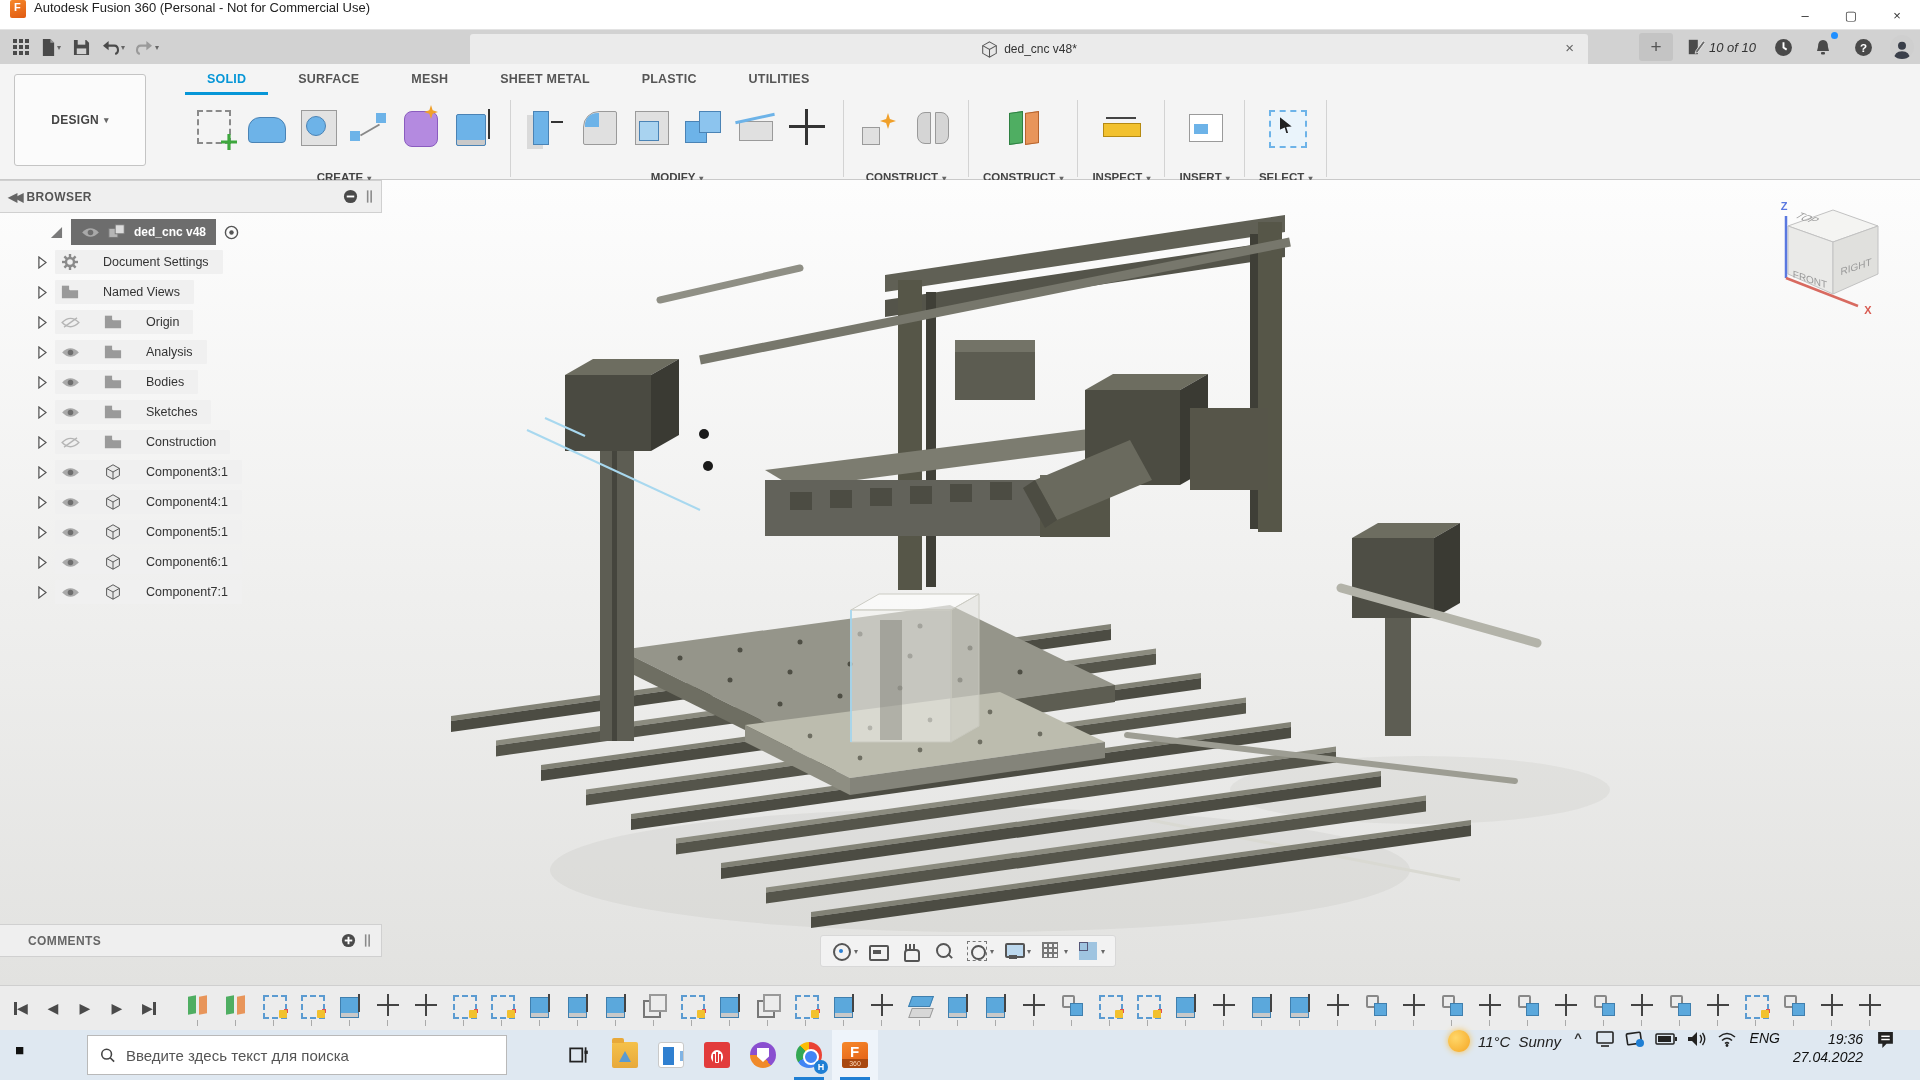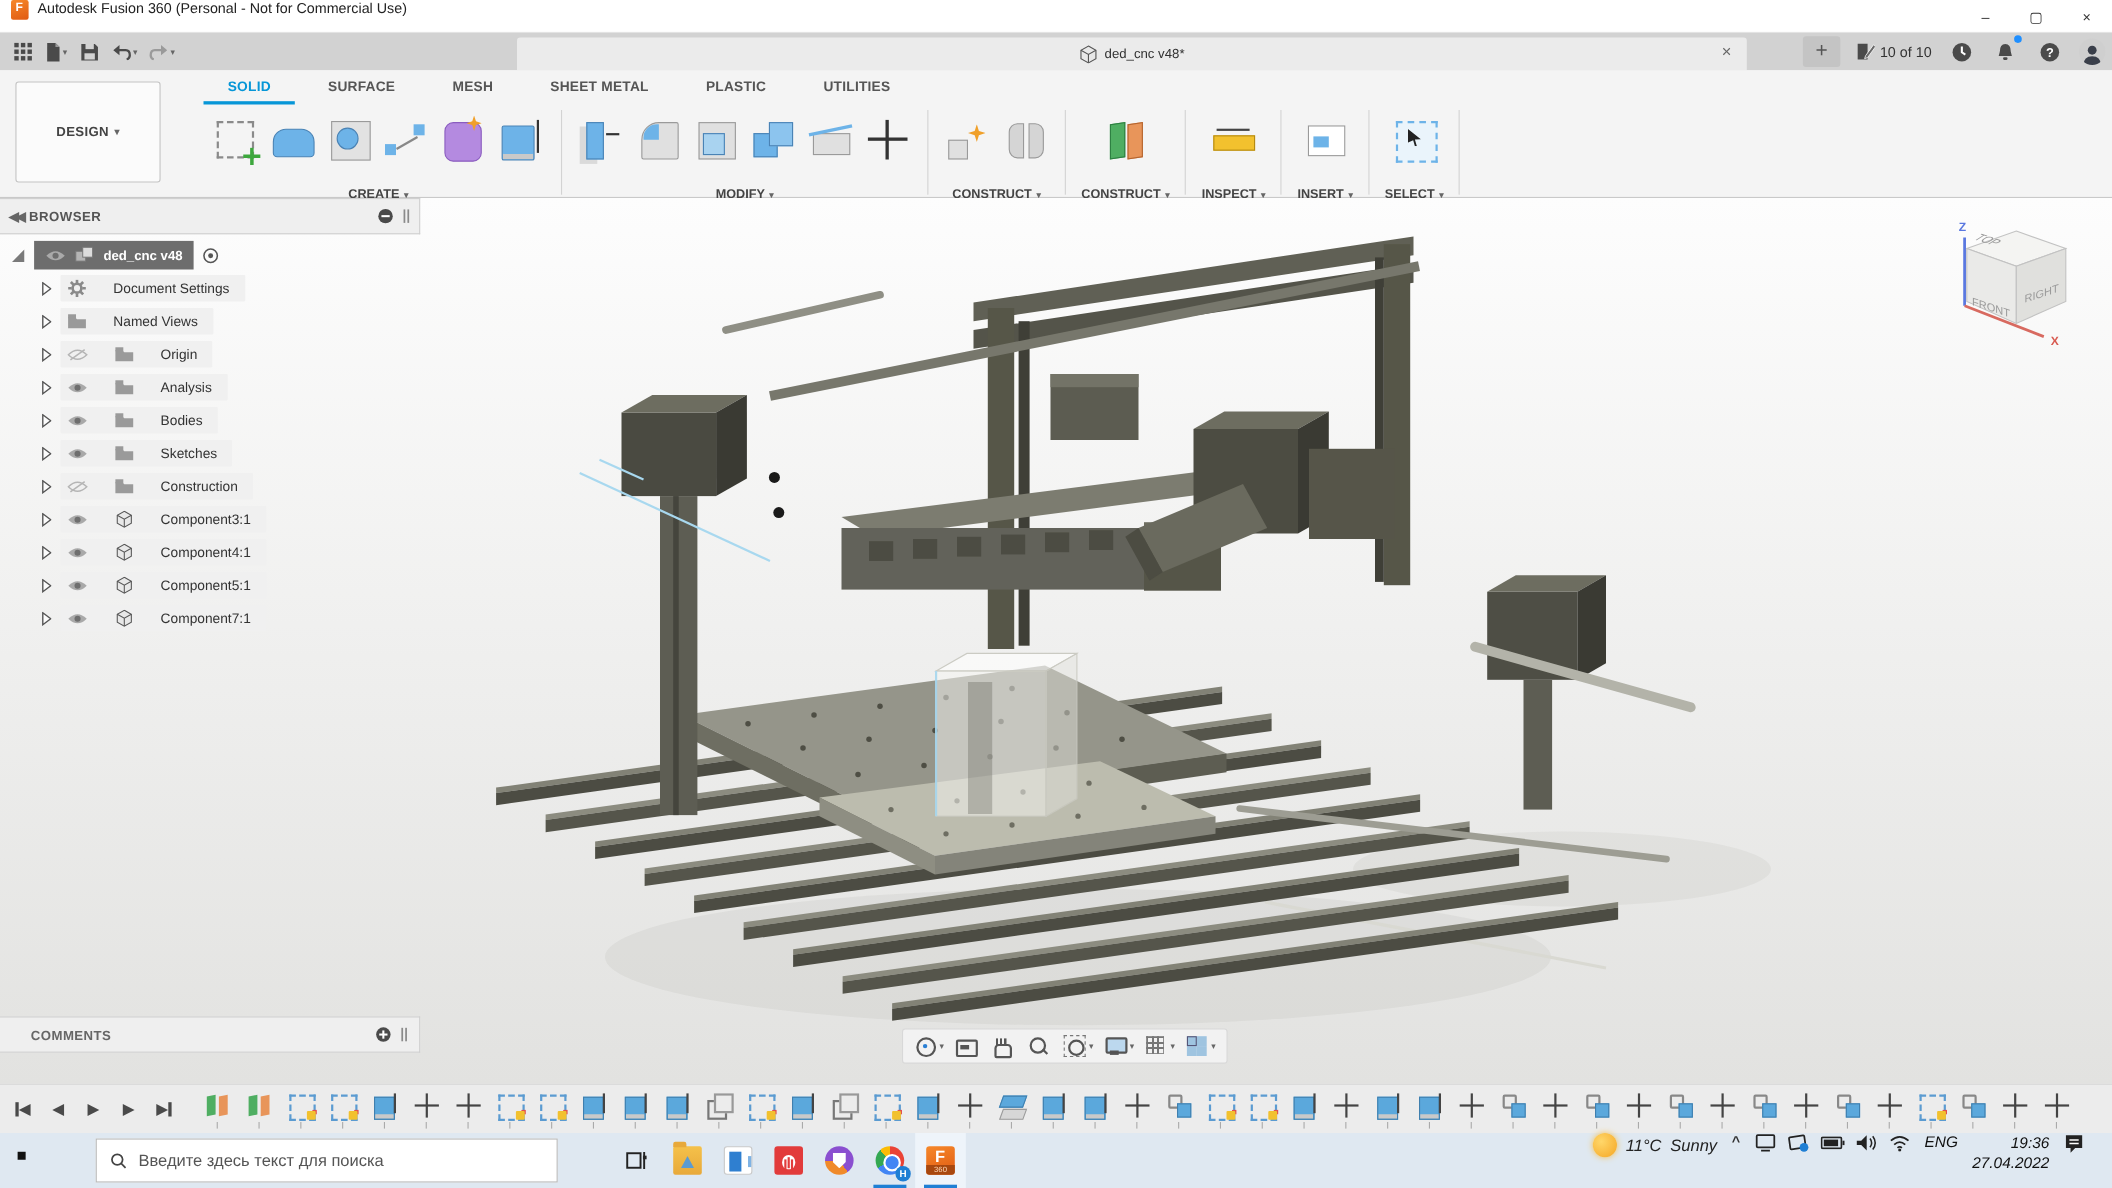--- a/index.html
+++ b/index.html
@@ -24,21 +24,21 @@
   .qb-left { display:flex; align-items:center; gap:4px; padding-left:8px; }
   .qb-btn { height:26px; min-width:26px; display:flex; align-items:center; justify-content:center;
     color:#4a4a4a; padding:0 3px; }
   .qb-caret { font-size:8px; color:#666; margin-left:1px; }
   .doc-tab { position:absolute; left:470px; width:1118px; top:4px; height:30px; background:#ebebeb;
     border-radius:3px 3px 0 0; display:flex; align-items:center; justify-content:center; gap:6px; }
   .doc-tab .tab-close { position:absolute; right:14px; top:5px; font-size:15px; color:#666; }
   .qb-right { position:absolute; right:6px; display:flex; align-items:center; gap:14px; }
   .newtab-btn { width:34px; height:28px; background:#c4c4c4; border-radius:3px; display:flex;
     align-items:center; justify-content:center; font-size:19px; color:#555; }
-  .ver-badge { display:flex; align-items:center; gap:4px; color:#333; font-size:13px; }
+  .ver-badge { display:flex; align-items:center; gap:4px; color:#333; font-size:13px;font-style:italic; }
   .bell-wrap { position:relative; }
   .bell-dot { position:absolute; right:-2px; top:-2px; width:7px; height:7px; border-radius:50%; background:#1f8fff; }
   .avatar { width:24px; height:24px; border-radius:50%; background:#cfcfcf; overflow:hidden; display:flex; align-items:flex-end; justify-content:center; }
 
   
   #ribbon { height:116px; background:#f4f4f4; position:relative; border-bottom:1px solid #c9c9c9; }
   .design-box { position:absolute; left:14px; top:10px; width:132px; height:92px; background:#fbfbfb;
     border:1px solid #c4c4c4; border-radius:3px; display:flex; align-items:center; justify-content:center;
     font-weight:bold; color:#444; letter-spacing:.3px; }
   .design-box .qb-caret { font-size:9px; margin-left:5px; }
@@ -99,21 +99,21 @@
   #main { height:805px; position:relative; background:linear-gradient(#fdfdfd,#e2e2e0); overflow:hidden; }
 
   
   #browser-panel { position:absolute; left:0; top:0; width:382px; }
   .panel-header { height:33px; background:#efefef; border:1px solid #d0d0d0; border-left:none; display:flex;
     align-items:center; padding:0 8px; color:#555; font-weight:bold; letter-spacing:.4px; }
   .panel-header .hdr-label { margin-left:6px; flex:1; }
   .tree { padding-top:4px; }
   .tree-row { height:30px; display:flex; align-items:center; padding-left:38px; gap:8px; }
   .tree-row .row-pill { display:flex; align-items:center; gap:24px; background:#f0f0f0; padding:4px 14px 4px 6px; border-radius:1px; }
-  .root-row { padding-left:10px; }
+  .root-row { padding-left:10px;margin-left:40px; }
   .root-pill { display:flex; align-items:center; gap:7px; background:#6d6d6d; color:#fff; font-weight:bold;
     padding:4px 10px; }
   .tree-label { color:#333; font-size:12.5px; }
 
   
   #comments-bar { position:absolute; left:0; bottom:28px; width:382px; height:33px; background:#efefef;
     border:1px solid #d0d0d0; border-left:none; display:flex; align-items:center; padding:0 10px; color:#666;
     font-weight:bold; letter-spacing:.4px; }
   #comments-bar .hdr-label { flex:1; margin-left:18px; }
 
@@ -860,20 +860,34 @@
               <svg class="icon-svg eyeslot x-on" width="19" height="13">
                 <use class="eyeuse" href="#i-eye"></use>
               </svg>
               <svg class="icon-svg typeslot x-cube" width="18" height="16">
                 <use class="typeuse" href="#i-cube"></use>
               </svg>
               <span class="tree-label">Component5:1</span>
             </span>
           </div>
 
+          <div class="tree-row">
+            <svg class="icon-svg" width="9" height="13">
+              <use href="#i-tri"></use>
+            </svg>
+            <span class="row-pill">
+              <svg class="icon-svg eyeslot x-on" width="19" height="13">
+                <use class="eyeuse" href="#i-eye"></use>
+              </svg>
+              <svg class="icon-svg typeslot x-cube" width="18" height="16">
+                <use class="typeuse" href="#i-cube"></use>
+              </svg>
+              <span class="tree-label">Component6:1</span>
+            </span>
+          </div>
 
           <div class="tree-row">
             <svg class="icon-svg" width="9" height="13">
               <use href="#i-tri"></use>
             </svg>
             <span class="row-pill">
               <svg class="icon-svg eyeslot x-on" width="19" height="13">
                 <use class="eyeuse" href="#i-eye"></use>
               </svg>
               <svg class="icon-svg typeslot x-cube" width="18" height="16">

